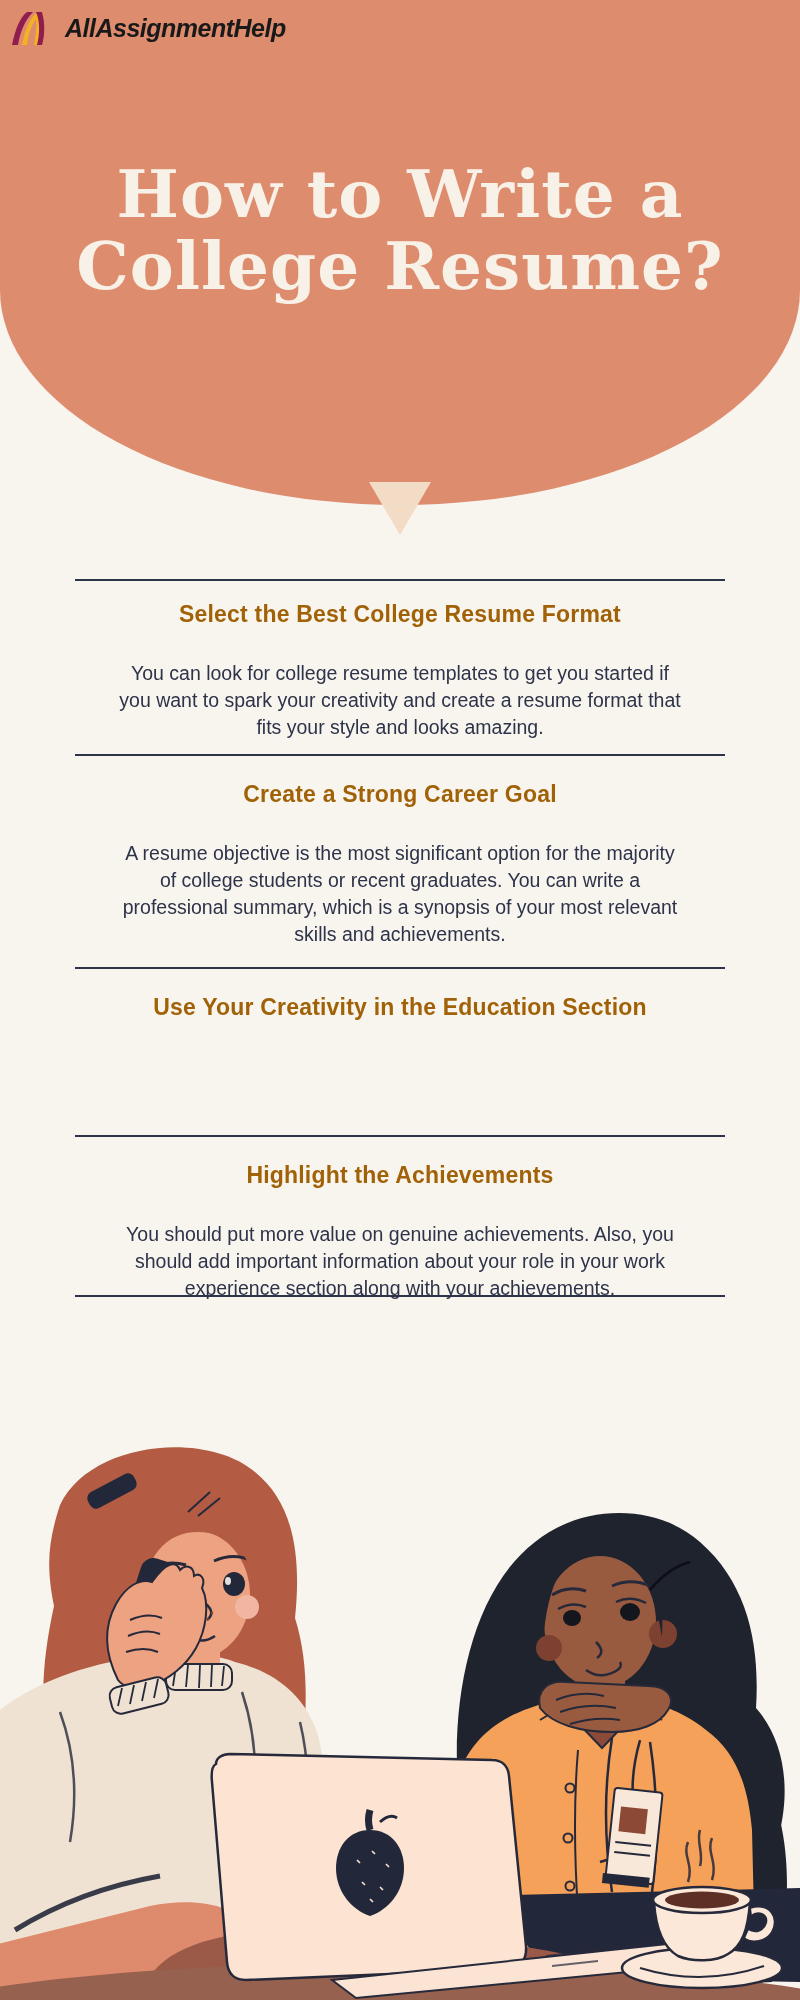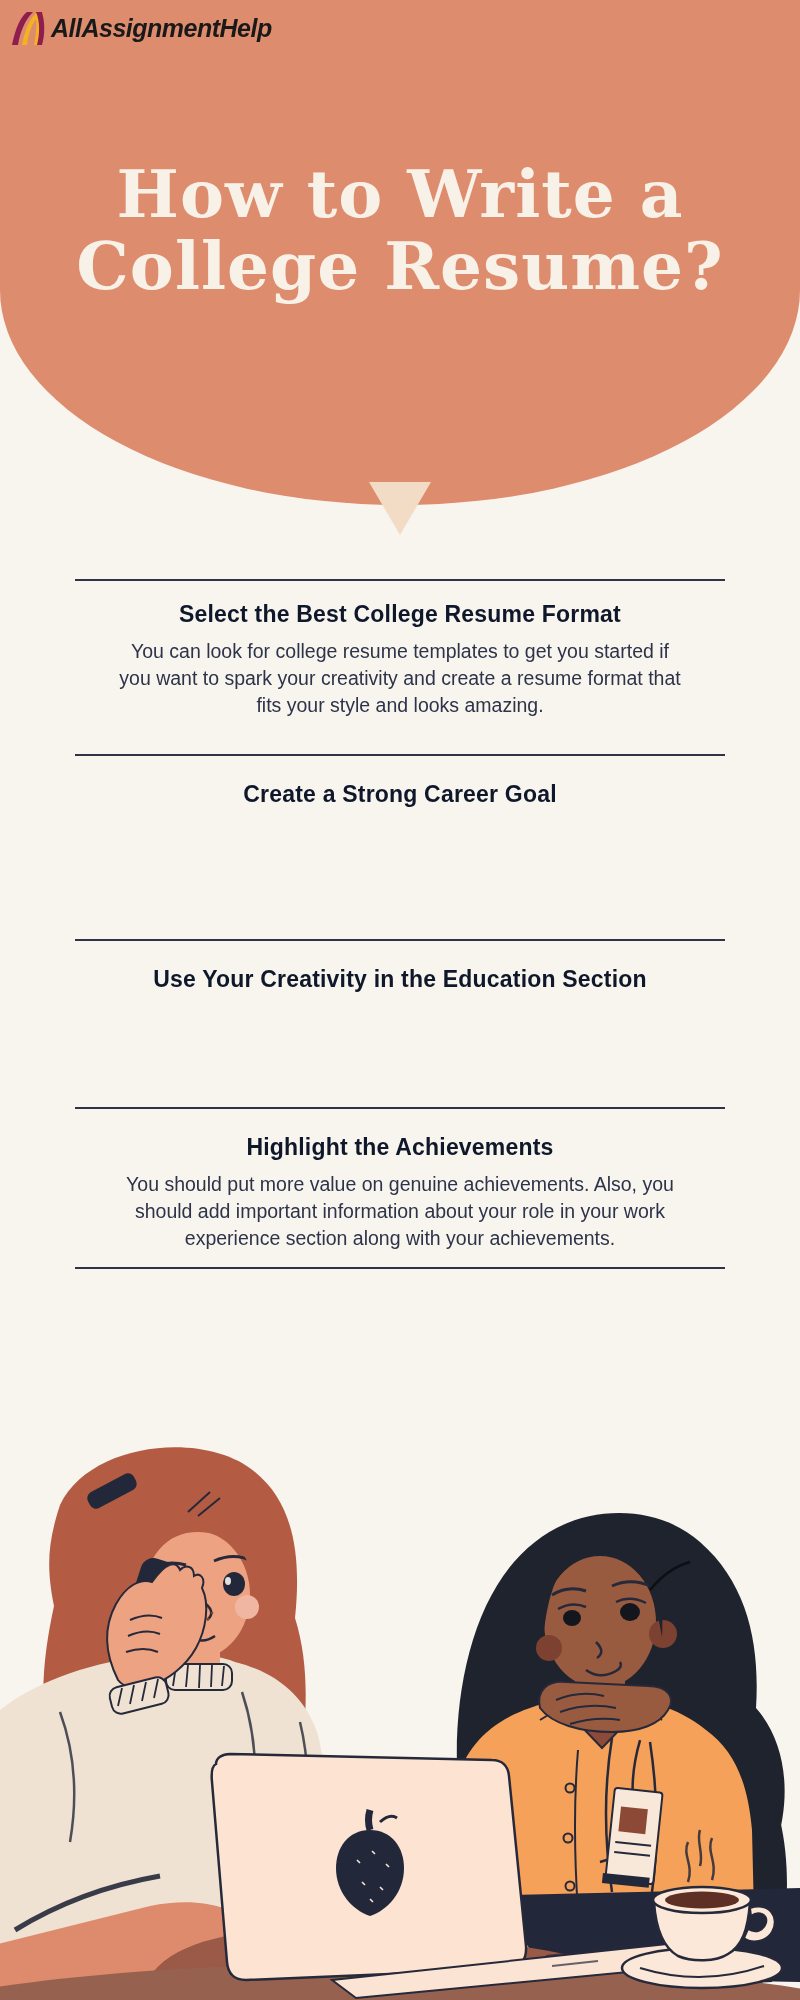--- a/index.html
+++ b/index.html
@@ -12,21 +12,21 @@
   .canvas{position:absolute;inset:0;width:800px;height:2000px;}
 
   
   .hero{
     position:absolute;top:0;left:0;width:800px;height:505px;
     background:#DE8C6E;
     border-radius:0 0 50% 50% / 0 0 215px 215px;
   }
   .logo-row{
     position:absolute;top:10px;left:10px;
-    display:flex;align-items:center;gap:1px;
+    display:flex;align-items:center;gap:15px;
   }
   .logo-mark{width:40px;height:36px;display:block;}
   .brand-name{
     font-size:25px;font-weight:800;font-style:italic;
     color:#191919;letter-spacing:-0.5px;
   }
   .hero-title{
     position:absolute;top:158px;left:0;width:100%;
     text-align:center;
     font-family:"DejaVu Serif", serif;
@@ -40,29 +40,29 @@
   }
 
   
   .sections{
     position:absolute;top:579px;left:75px;width:650px;
     color:#2D3349;
   }
   .section{border-top:2px solid #2D3349;text-align:center;box-sizing:border-box;}
   .section h2{
     margin:0;padding-top:25px;
-    font-size:23px;font-weight:700;letter-spacing:0.2px;color:#0f172a;
+    font-size:23px;font-weight:700;letter-spacing:0.2px;color:#a16207;
   }
   .section.first h2{padding-top:20px;}
   .section p{
-    margin:10px auto 0;max-width:568px;
+    margin:32px auto 0;max-width:568px;
     font-size:19.5px;line-height:27px;color:#2D3349;
   }
   .sec-1{height:175px;}
-  .sec-2{height:185px;}
+  .sec-2{height:213px;}
   .sec-3{height:168px;}
   .sec-4{height:160px;}
   .final-divider{border-top:2px solid #2D3349;height:0;}
 
   
   .illustration{position:absolute;top:1390px;left:0;width:800px;height:610px;}
 </style>
 </head>
 <body>
 
@@ -84,20 +84,21 @@
   </div>
   <div class="pointer-triangle"></div>
 
   <div class="sections">
     <div class="section sec-1 first">
       <h2>Select the Best College Resume Format</h2>
       <p>You can look for college resume templates to get you started if you want to spark your creativity and create a resume format that fits your style and looks amazing.</p>
     </div>
     <div class="section sec-2">
       <h2>Create a Strong Career Goal</h2>
+      <p>A resume objective is the most significant option for the majority of college students or recent graduates. You can write a professional summary, which is a synopsis of your most relevant skills and achievements.</p>
     </div>
     <div class="section sec-3">
       <h2>Use Your Creativity in the Education Section</h2>
     </div>
     <div class="section sec-4">
       <h2>Highlight the Achievements</h2>
       <p>You should put more value on genuine achievements. Also, you should add important information about your role in your work experience section along with your achievements.</p>
     </div>
     <div class="final-divider"></div>
   </div>

